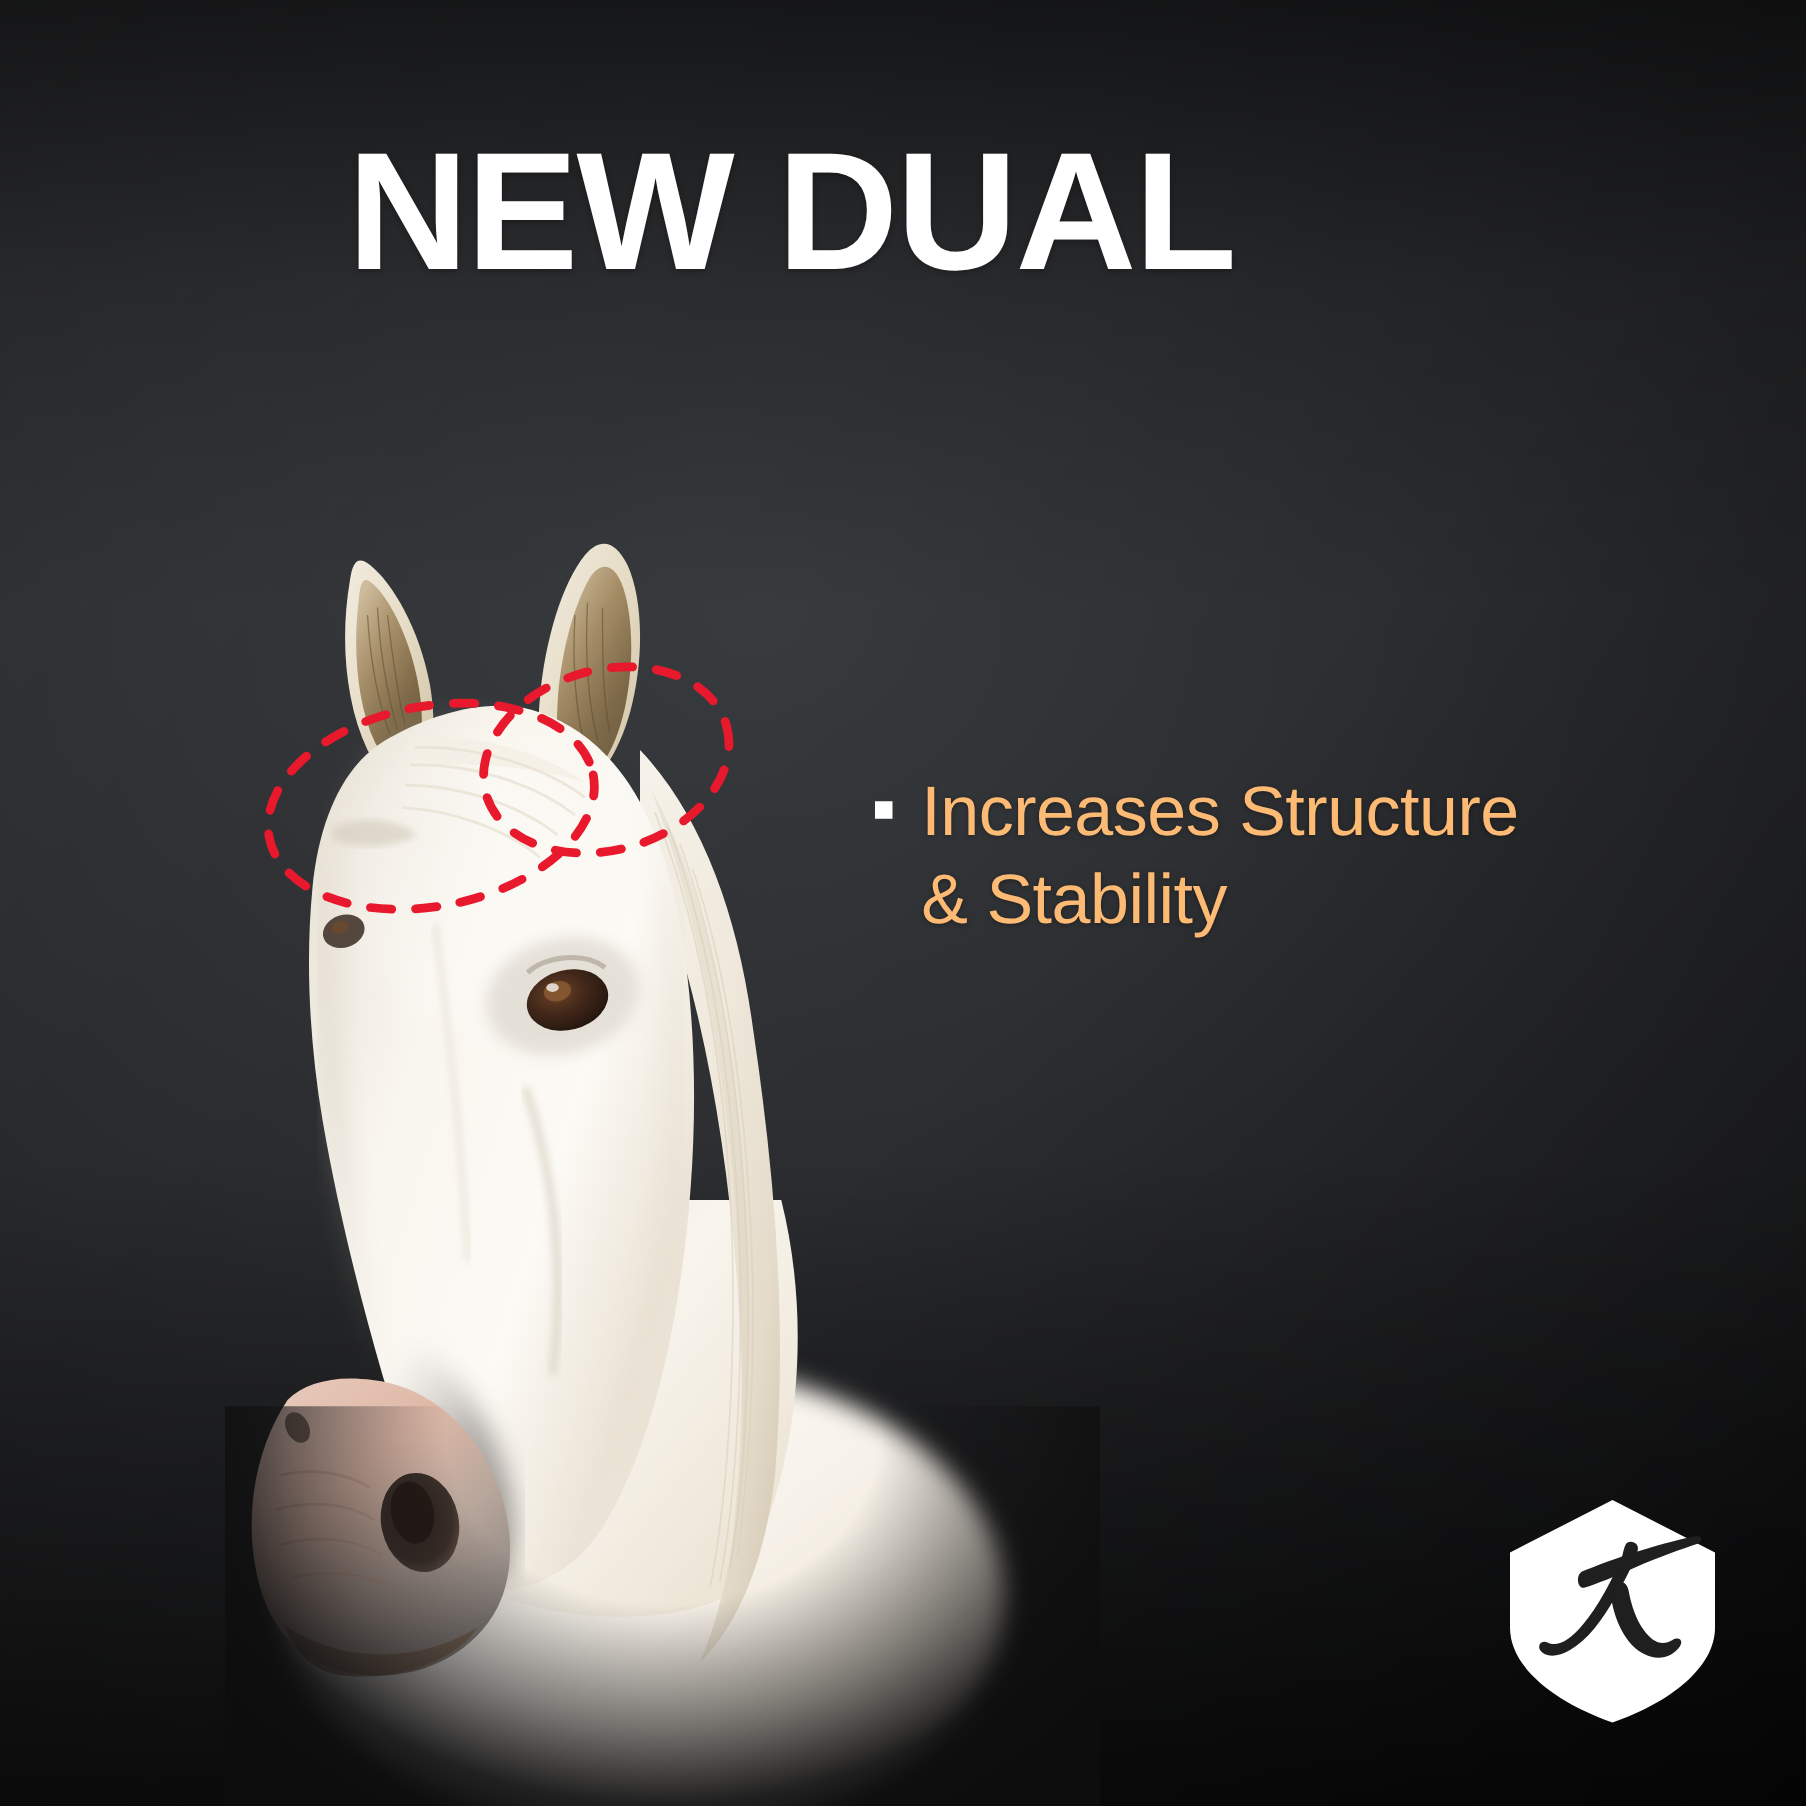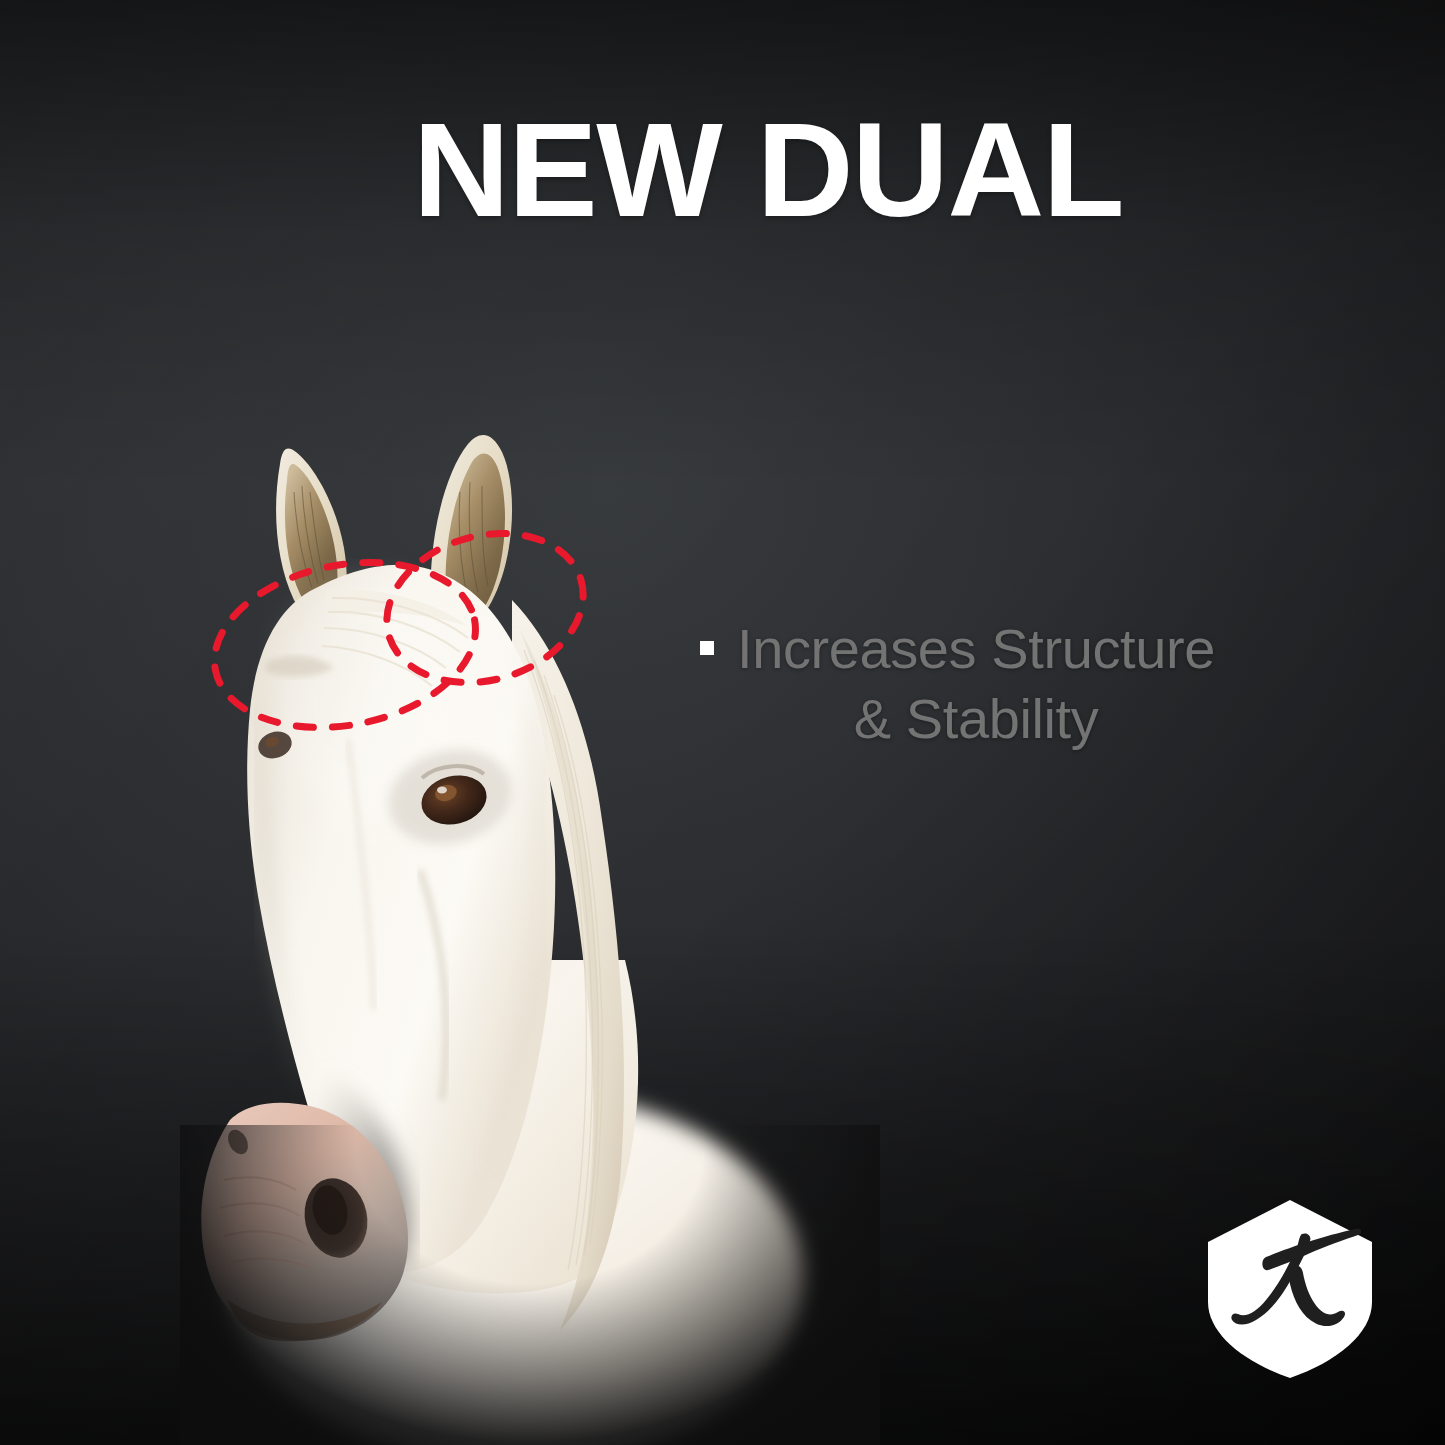--- a/index.html
+++ b/index.html
@@ -7,21 +7,20 @@
     padding: 0;
     background: #000;
   }
   #stage {
     position: relative;
     width: 1445px;
     height: 1445px;
     overflow: hidden;
     font-family: "Liberation Sans", sans-serif;
     background: #1a1a1a;
-    text-align: center;
   }
 
   
   .bg-base {
     position: absolute;
     inset: 0;
     background:
       radial-gradient(130% 110% at 42% 34%, #36393c 0%, #2c2e31 26%, #212224 52%, #161617 76%, #0e0e0f 100%);
   }
   .bg-sheen {
@@ -72,21 +71,21 @@
   }
   .bullet-marker {
     width: 14px;
     height: 14px;
     background: #ffffff;
     flex: 0 0 auto;
     margin-top: 27px;
     margin-right: 23px;
   }
   .bullet-text {
-    color: #737373;
+    color: #fdba74;
     font-size: 56px;
     line-height: 70px;
     font-weight: 400;
     letter-spacing: -0.4px;
     text-shadow: 0 1px 4px rgba(0,0,0,0.35);
   }
 
   
   .horse-wrap {
     position: absolute;

